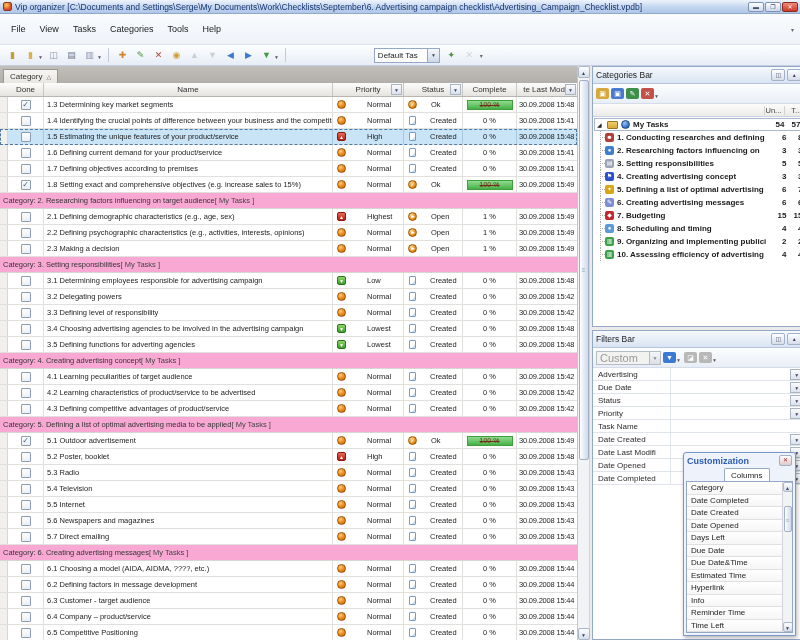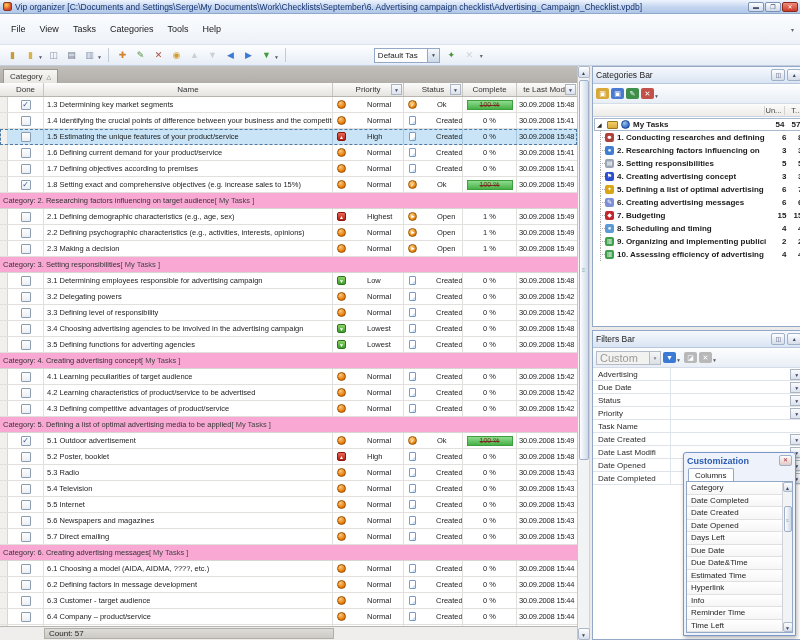--- a/index.html
+++ b/index.html
@@ -56,21 +56,21 @@
 
   .grid-body { flex:1; overflow:hidden; background:#fff; }
   .grow.category { height:16px; background:#f9a8d4; border-bottom:1px solid #d8d6d2; display:flex; align-items:center; padding-left:3px; font-size:7.5px; color:#333; white-space:nowrap; overflow:hidden; }
   .cat-suffix { margin-left:0; color:#444; }
   .task-line { height:16px; display:flex; align-items:stretch; border-bottom:1px solid #e2e0dc; background:#fff; font-size:7.5px; }
   .task-line > span { display:flex; align-items:center; border-right:1px solid #e2e0dc; overflow:hidden; white-space:nowrap; }
   .cell-indent { width:8px; background:#f1f0ed; border-right:1px solid #d8d6d2 !important; }
   .c-done { width:36px; justify-content:center; }
   .c-name { width:289px; padding-left:3px; }
   .c-pri { width:71px; padding-left:4px; gap:21px; }
-  .c-status { width:59px; padding-left:4px; gap:20px; }
+  .c-status { width:59px; padding-left:4px; gap:14px; }
   .c-comp { width:54px; justify-content:center; }
   .c-date { width:60px; padding-left:2px; font-size:7.5px; letter-spacing:-0.2px; border-right:none !important; }
 
   .cb { width:10px; height:10px; border:1px solid #8a9cb2; background:linear-gradient(#fdfdfd,#eceff3); border-radius:1px; display:flex; align-items:center; justify-content:center; }
   .cb i { font-style:normal; font-size:8px; line-height:8px; color:#2a56a8; font-weight:bold; }
 
   .pic { width:9px; height:9px; display:inline-block; flex:none; position:relative; }
   .pic.Normal { border-radius:50%; background:radial-gradient(circle at 35% 30%,#ffca7c,#e07400 72%); border:1px solid #9a4e00; }
   .pic.High, .pic.Highest { border-radius:2px; background:linear-gradient(#ea6a58,#b41e12); border:1px solid #8a160c; }
   .pic.Low, .pic.Lowest { border-radius:2px; background:linear-gradient(#8ed468,#3f9e2e); border:1px solid #2c7420; }
@@ -130,21 +130,21 @@
   .frow { height:13px; display:flex; align-items:center; border-bottom:1px solid #dfe3ea; }
   .flabel { width:78px; padding-left:5px; font-size:8px; color:#2a2a2a; border-right:1px solid #dfe3ea; white-space:nowrap; overflow:hidden; flex:none; align-self:stretch; display:flex; align-items:center; }
   .fval { flex:1; }
   .fdd { width:13px; height:11px; margin-right:1px; border:1px solid #aab4c2; background:linear-gradient(#fafbfd,#dbe2ec); font-size:5px; line-height:10px; text-align:center; color:#446; }
 
   
   .customization { position:absolute; left:683px; top:452px; width:113px; height:184px; background:#eef3fb; border:1px solid #7a96c8; border-radius:3px 3px 0 0; box-shadow:1px 2px 4px rgba(0,0,0,.3); display:flex; flex-direction:column; z-index:50; }
   .cust-hd { height:15px; display:flex; align-items:center; padding:0 3px; }
   .cust-title { flex:1; color:#2c5bb0; font-weight:bold; font-size:9px; }
   .cust-close { width:13px; height:11px; border:1px solid #9fb0c8; background:linear-gradient(#fdfeff,#e2c8c4); border-radius:2px; color:#a23; font-size:6px; line-height:9px; text-align:center; }
-  .cust-tab { height:13px; display:flex; padding-left:4px; }
+  .cust-tab { height:13px; display:flex; padding-left:4px;margin-left:36px; }
   .cust-tab .tab { background:#fff; border:1px solid #93a7c7; border-bottom:none; border-radius:2px 2px 0 0; padding:0 6px; font-size:8px; display:flex; align-items:center; }
   .cust-list { flex:1; background:#fff; border:1px solid #93a7c7; margin:0 2px 2px 2px; display:flex; overflow:hidden; }
   .citems { flex:1; overflow:hidden; }
   .citem { height:12.5px; display:flex; align-items:center; padding-left:4px; font-size:8px; border-bottom:1px solid #e0e0e0; background:linear-gradient(#fff,#f6f6f6); white-space:nowrap; overflow:hidden; }
   .clscroll { width:10px; background:#f2f3f5; border-left:1px solid #d0d4da; display:flex; flex-direction:column; align-items:center; }
   .clscroll .sarrow { width:10px; height:10px; line-height:10px; }
   .clscroll .mid { flex:1; display:flex; flex-direction:column; align-items:center; }
   .clthumb { width:8px; height:26px; margin-top:14px; background:linear-gradient(90deg,#fdfeff,#cfd9e8); border:1px solid #9fb0c8; border-radius:2px; font-size:5px; color:#8aa; text-align:center; line-height:26px; }
 </style>
 </head>
@@ -1045,23 +1045,20 @@
               </span>
               <span class="c-comp">
 
                 <span class="pct">0 %</span>
               </span>
               <span class="c-date">30.09.2008 15:45</span>
             </div>
           </div>
 
       </div>
-      <div class="grid-footer">
-        <span class="count-box">Count: 57</span>
-      </div>
     </div>
 
     <div class="vscroll">
       <span class="sarrow">▲</span>
       <span class="sthumb">≡</span>
       <span class="sspace"></span>
       <span class="sarrow">▼</span>
     </div>
 
     <div class="right-col">

